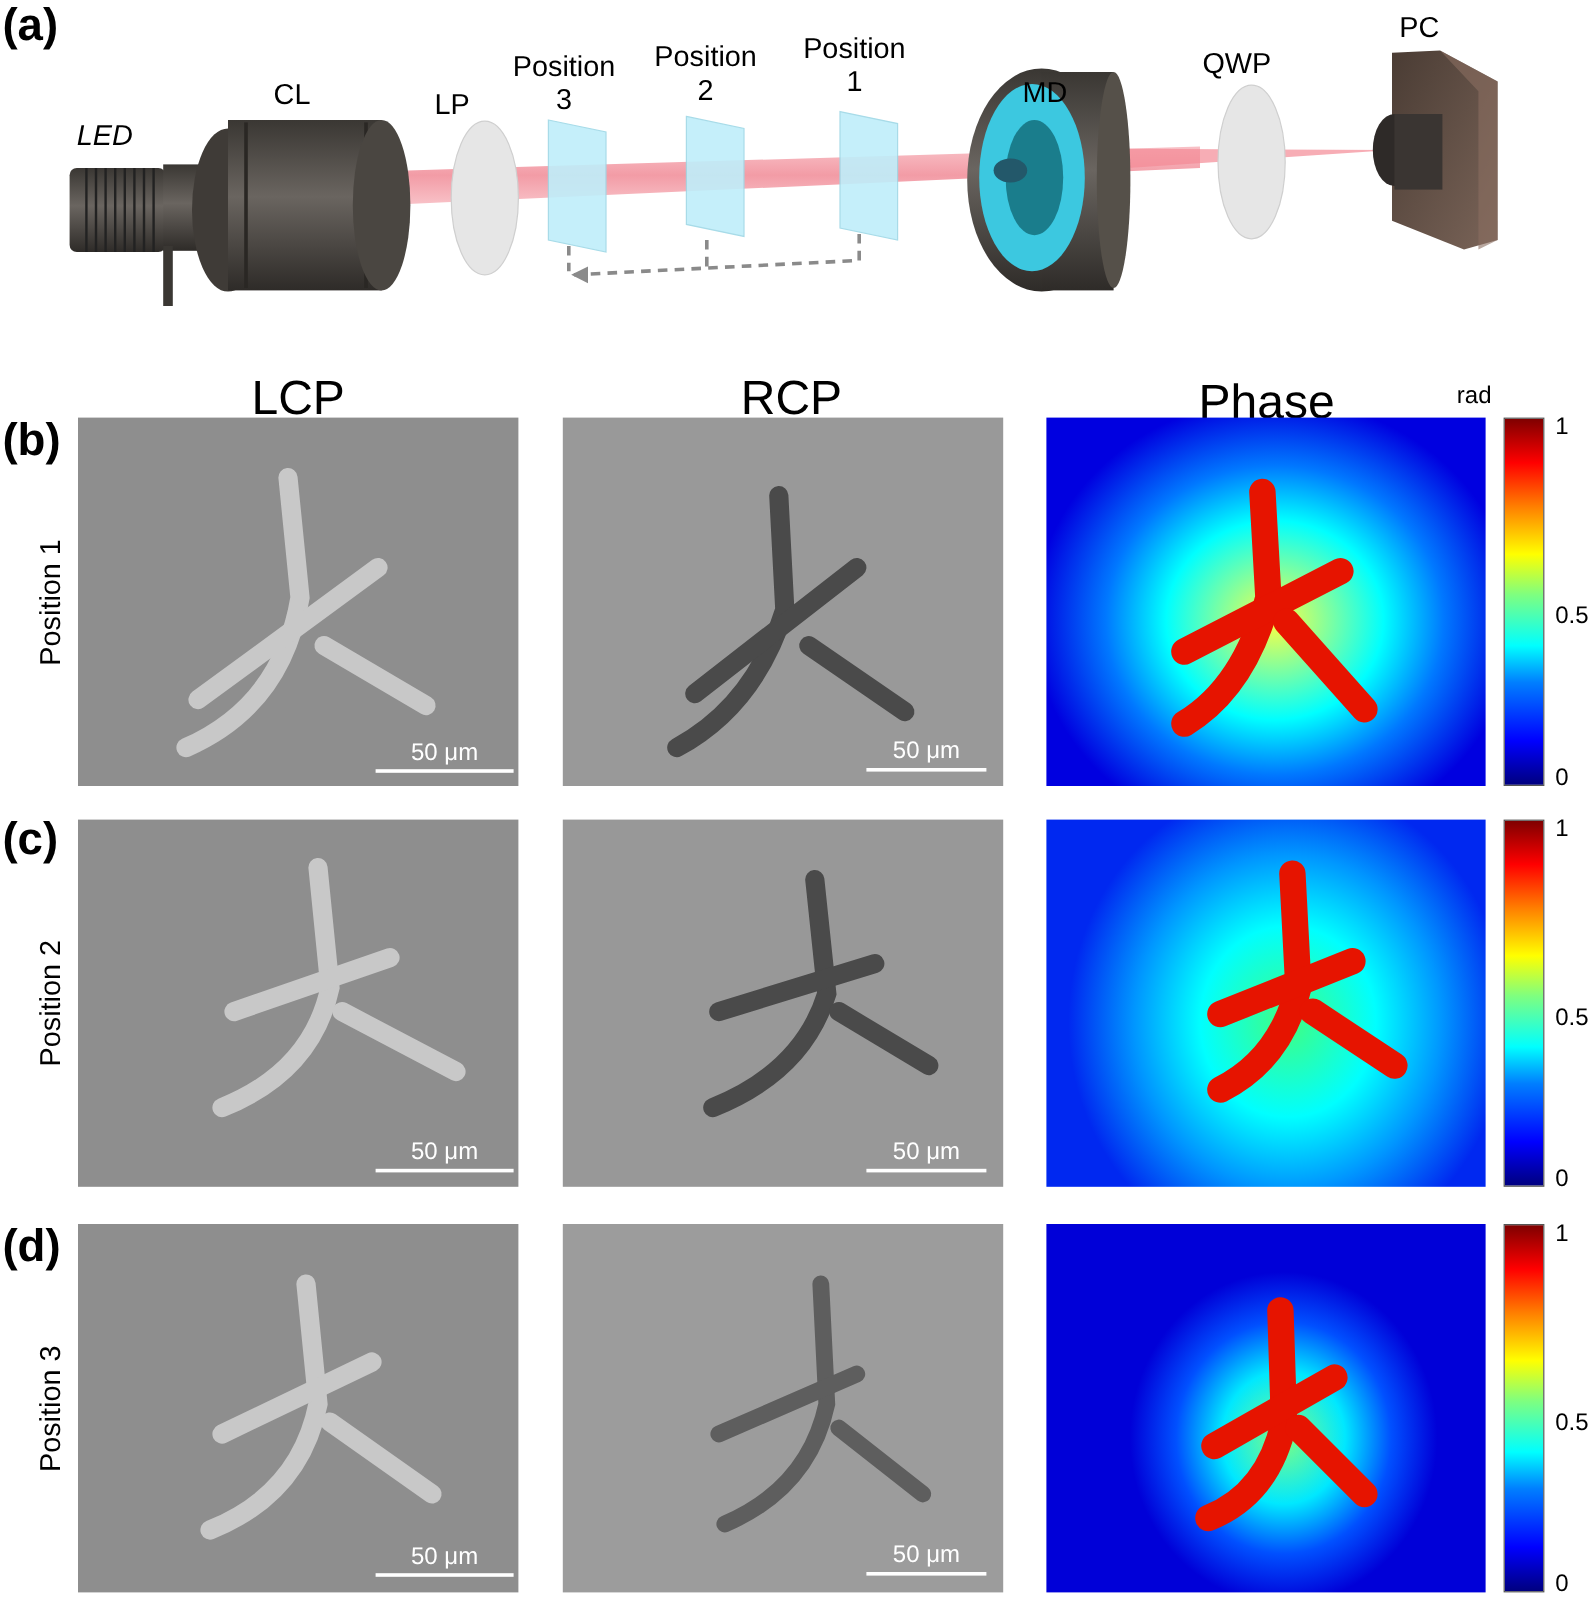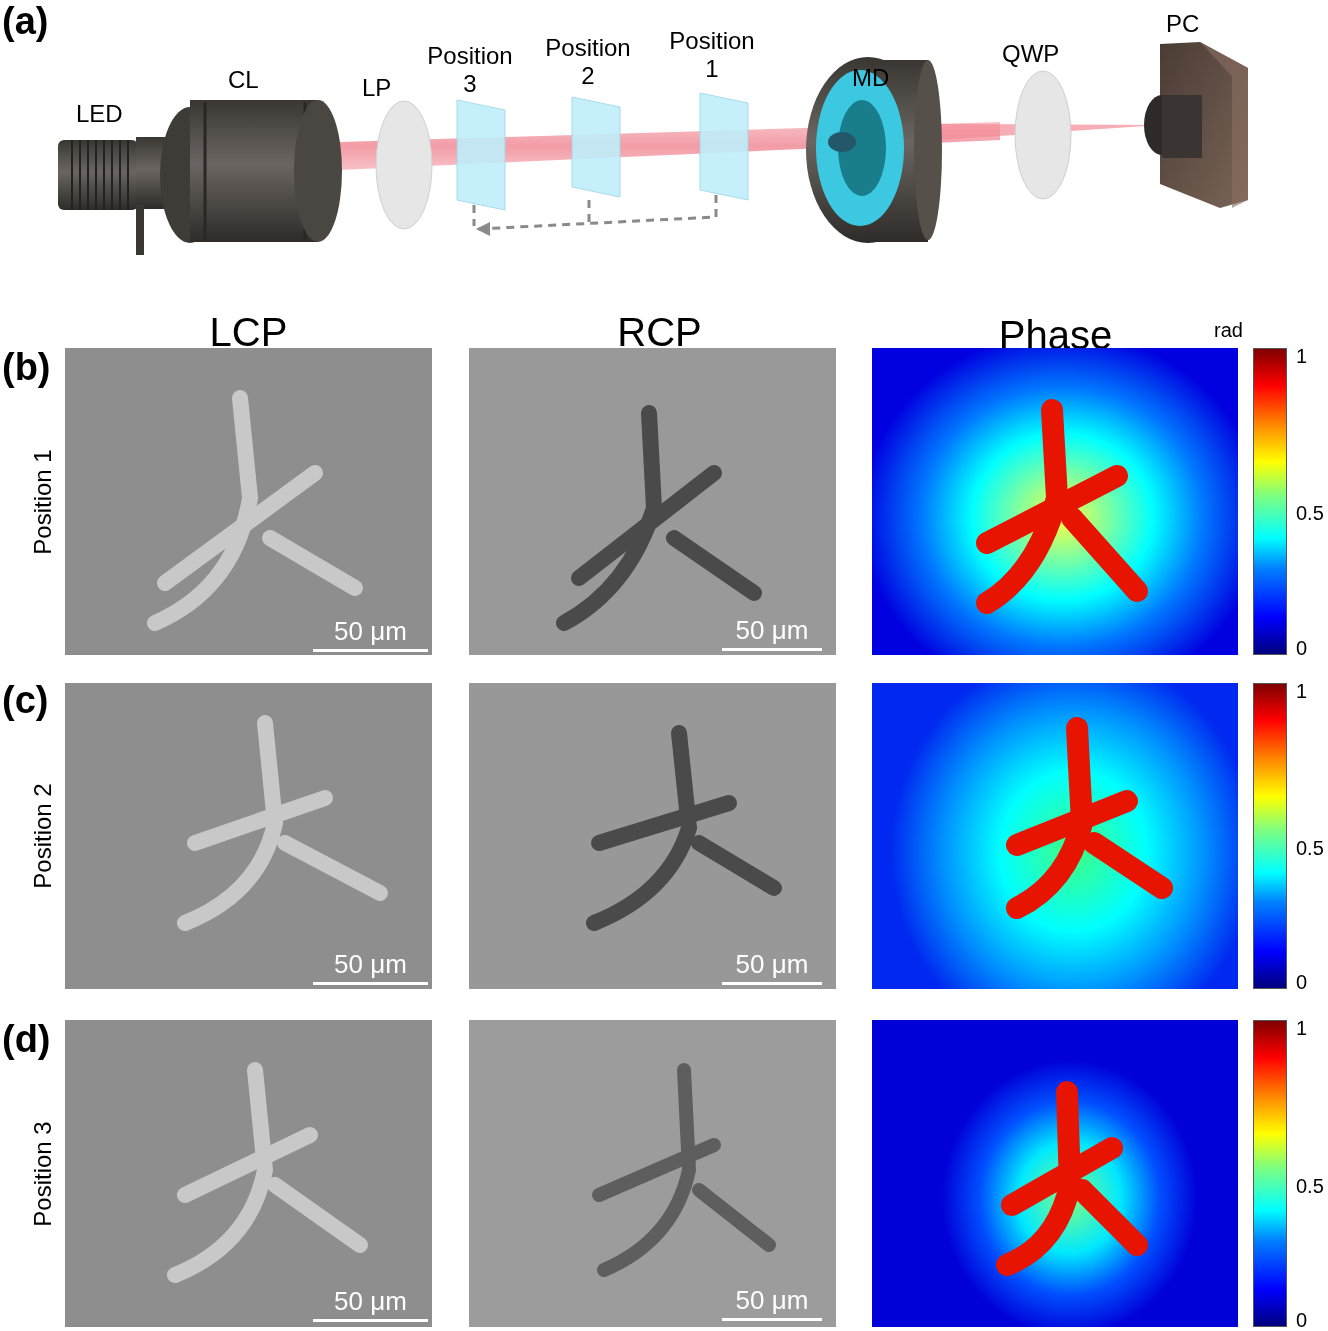--- a/index.html
+++ b/index.html
@@ -4,21 +4,21 @@
 <style>
   html,body{margin:0;padding:0;background:#fff;}
   body{width:1328px;height:1331px;position:relative;overflow:hidden;font-family:"Liberation Sans",sans-serif;color:#000;}
   .abs{position:absolute;}
   .plabel{position:absolute;font-weight:bold;font-size:38px;line-height:1;}
   .lbl{position:absolute;font-size:24px;line-height:1.15;text-align:center;white-space:nowrap;}
   .coltitle{position:absolute;font-size:40px;line-height:1;text-align:center;}
   .rowlabel{position:absolute;font-size:24px;transform:rotate(-90deg);transform-origin:center;white-space:nowrap;text-align:center;width:200px;}
   .panel{position:absolute;overflow:hidden;}
   .gray{background:#8e8e8e;}
-  .scale{position:absolute;color:#fff;font-size:26px;text-align:center;}
+  .scale{position:absolute;color:#fff;font-size:20px;text-align:center;}
   .scale .bar{height:3px;background:#fff;margin-top:2px;}
   .cbar{position:absolute;width:34px;border:1px solid #555;box-sizing:border-box;
     background:linear-gradient(to top,#00007f 0%,#0000ff 12%,#007fff 28%,#00ffff 38%,#7fff7f 52%,#ffff00 63%,#ff7f00 76%,#ff0000 88%,#7f0000 100%);}
   .tick{position:absolute;font-size:20px;line-height:1;}
   svg{display:block;}
 </style>
 </head>
 <body>
 
 <div class="plabel" style="left:2px;top:2px;">(a)</div>
@@ -99,21 +99,21 @@
 
     <g>
       <polygon points="1160,44 1200,42 1248,68 1248,200 1220,208 1160,184" fill="url(#cam)"></polygon>
       <polygon points="1200,42 1248,68 1248,200 1232,208 1232,76" fill="#8a6e60" opacity="0.6"></polygon>
       <ellipse cx="1162" cy="125" rx="18" ry="30" fill="#2e2a28"></ellipse>
       <rect x="1162" y="95" width="40" height="63" fill="#3a3532"></rect>
     </g>
   </svg>
 </div>
 
-<div class="lbl" style="left:76px;top:100px;">LED</div>
+<div class="lbl" style="left:64px;top:100px;font-style:italic;">LED</div>
 <div class="lbl" style="left:228px;top:66px;">CL</div>
 <div class="lbl" style="left:362px;top:74px;">LP</div>
 <div class="lbl" style="left:420px;top:42px;width:100px;">
   <div>Position</div>
   <div>3</div>
 </div>
 <div class="lbl" style="left:538px;top:34px;width:100px;">
   <div>Position</div>
   <div>2</div>
 </div>

